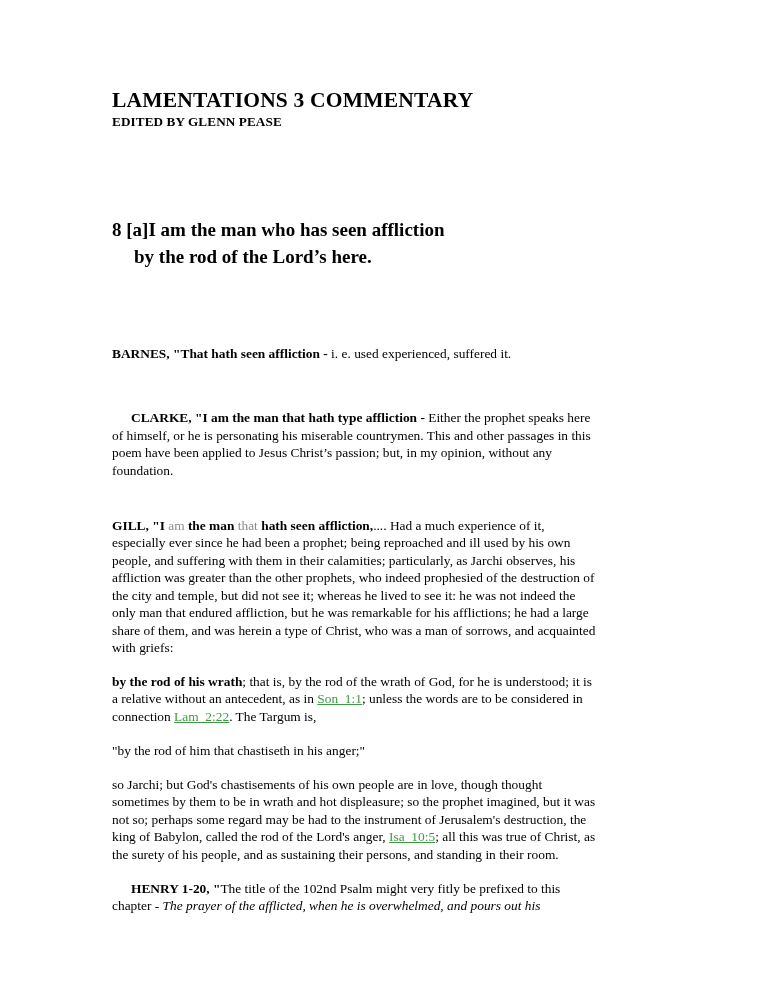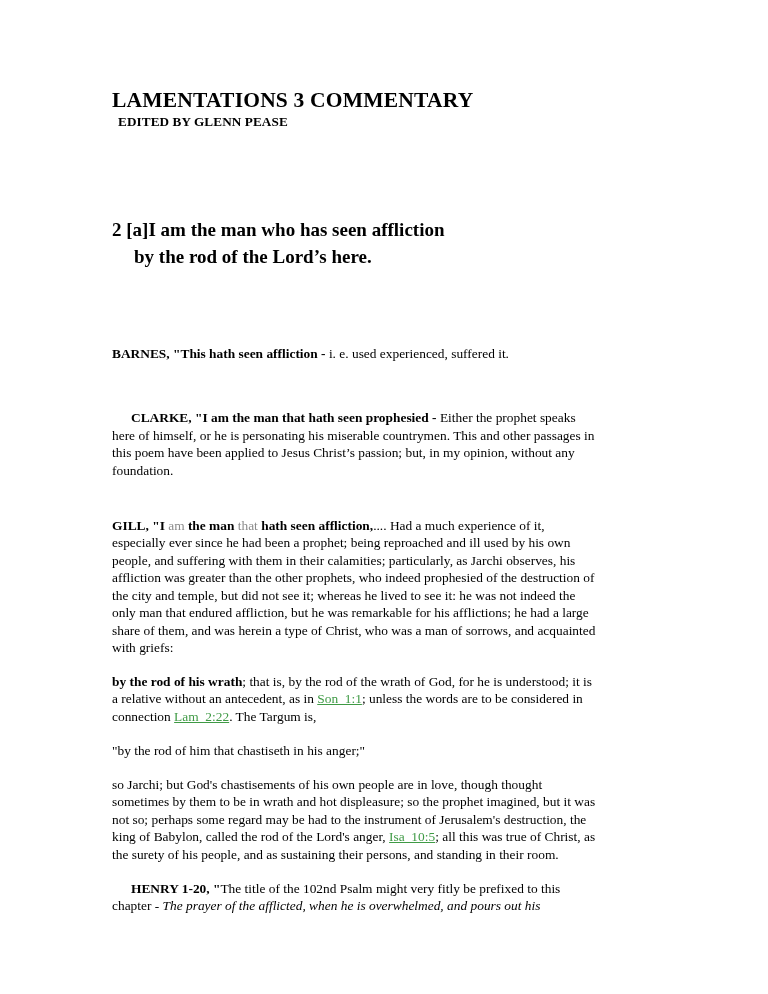--- a/index.html
+++ b/index.html
@@ -27,21 +27,21 @@
     font-weight: bold;
     letter-spacing: 0.2px;
     line-height: 1.12;
     margin: 0;
   }
   .doc-subtitle {
     font-size: 13.2px;
     font-weight: bold;
     letter-spacing: 0.1px;
     line-height: 1.15;
-    margin: 2px 0 0 6px;
+    margin: 2px 0 0 0;
   }
   .verse-heading {
     font-size: 19px;
     font-weight: bold;
     line-height: 1.42;
     margin: 0;
     padding-top: 88px;
   }
   .verse-heading .line2 {
     display: block;
@@ -76,34 +76,34 @@
 </head>
 <body>
 
 <div class="page">
 
   <h1 class="doc-title">LAMENTATIONS 3 COMMENTARY</h1>
 
   <h2 class="doc-subtitle">EDITED BY GLENN PEASE</h2>
 
   <div class="verse-heading">
-    <span class="line1">2 [a]I am the man who has seen affliction</span>
+    <span class="line1">8 [a]I am the man who has seen affliction</span>
     <span class="line2">by the rod of the Lord’s here.</span>
   </div>
 
   <div class="body-block">
 
     <p class="para">
-      <b>BARNES, "</b><b>This hath seen affliction -</b><span> i. e. used experienced, suffered it.</span>
+      <b>BARNES, "</b><b>That hath seen affliction -</b><span> i. e. used experienced, suffered it.</span>
     </p>
 
     <div class="spacer-barnes"></div>
 
     <p class="para indented">
-      <b>CLARKE, "</b><b>I am the man that hath seen prophesied -</b><span> Either the prophet speaks here of himself, or he is personating his miserable countrymen. This and other passages in this poem have been applied to Jesus Christ’s passion; but, in my opinion, without any foundation.</span>
+      <b>CLARKE, "</b><b>I am the man that hath type affliction -</b><span> Either the prophet speaks here of himself, or he is personating his miserable countrymen. This and other passages in this poem have been applied to Jesus Christ’s passion; but, in my opinion, without any foundation.</span>
     </p>
 
     <div class="spacer-clarke"></div>
 
     <p class="para">
       <b>GILL, "</b><b>I </b><span class="it-gray" style="color: rgb(138, 138, 138);">am</span><b> the man </b><span class="it-gray" style="color: rgb(138, 138, 138);">that</span><b> hath seen affliction</b><b>,</b><span>.... Had a much experience of it, especially ever since he had been a prophet; being reproached and ill used by his own people, and suffering with them in their calamities; particularly, as Jarchi observes, his affliction was greater than the other prophets, who indeed prophesied of the destruction of the city and temple, but did not see it; whereas he lived to see it: he was not indeed the only man that endured affliction, but he was remarkable for his afflictions; he had a large share of them, and was herein a type of Christ, who was a man of sorrows, and acquainted with griefs:</span>
     </p>
 
     <p class="para">
       <b>by the rod of his wrath</b><span>; that is, by the rod of the wrath of God, for he is understood; it is a relative without an antecedent, as in </span><a class="ref nowrap" href="#" style="color: rgb(63, 154, 69);">Son_1:1</a><span>; unless the words are to be considered in connection </span><a class="ref nowrap" href="#" style="color: rgb(63, 154, 69);">Lam_2:22</a><span>. The Targum is,</span>

